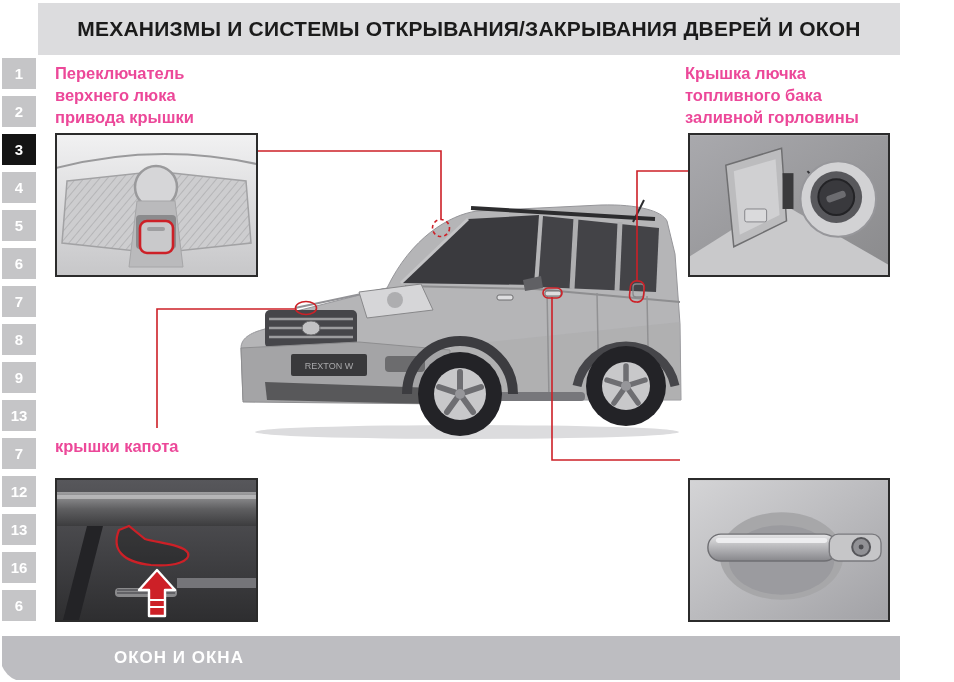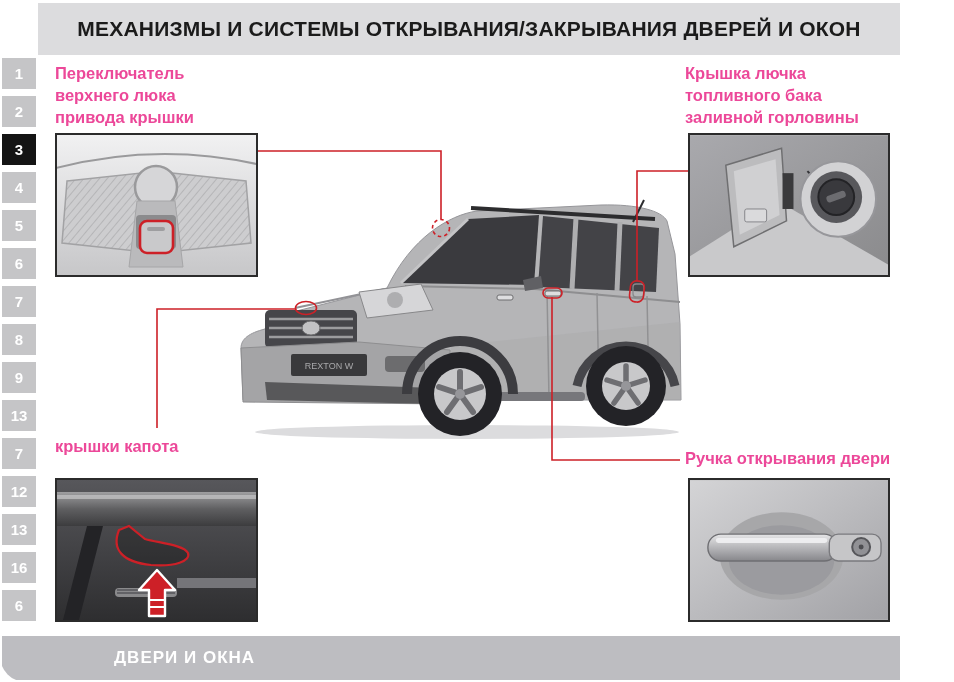--- a/index.html
+++ b/index.html
@@ -74,23 +74,20 @@
     <div>верхнего люка</div>
     <div>привода крышки</div>
   </div>
   <div class="label lbl-tr">
     <div>Крышка лючка</div>
     <div>топливного бака</div>
     <div>заливной горловины</div>
   </div>
   <div class="label lbl-bl">
     <div>крышки капота</div>
-  </div>
-  <div class="label lbl-br">
-    <div>Ручка открывания двери</div>
   </div>
 
   <div class="photo ph-tl">
     <svg viewBox="0 0 199 140">
       <defs>
         <linearGradient id="gTL" x1="0" y1="0" x2="0" y2="1">
           <stop offset="0" stop-color="#f1f1f2"></stop>
             <stop offset="1" stop-color="#c7c7c9"></stop>
         </linearGradient>
         <pattern id="hatch" width="6" height="6" patternUnits="userSpaceOnUse" patternTransform="rotate(40)">
@@ -237,16 +234,16 @@
       <polyline points="688,171 637,171 637,281"></polyline>
       <rect x="630" y="281" width="14" height="21" rx="6" transform="rotate(6 637 291)"></rect>
       <polyline points="296,309 157,309 157,428"></polyline>
       <ellipse cx="306" cy="308" rx="10.5" ry="6.5"></ellipse>
       <polyline points="552,297 552,460 680,460"></polyline>
       <rect x="543" y="288" width="19" height="10" rx="5"></rect>
     </g>
   </svg>
 
   <div class="footer">
-    <span class="ftext">ДВЕРИ И ОКНА</span>
+    <span class="ftext">ОКОН И ОКНА</span>
   </div>
 
 </div>
 
 </body></html>

